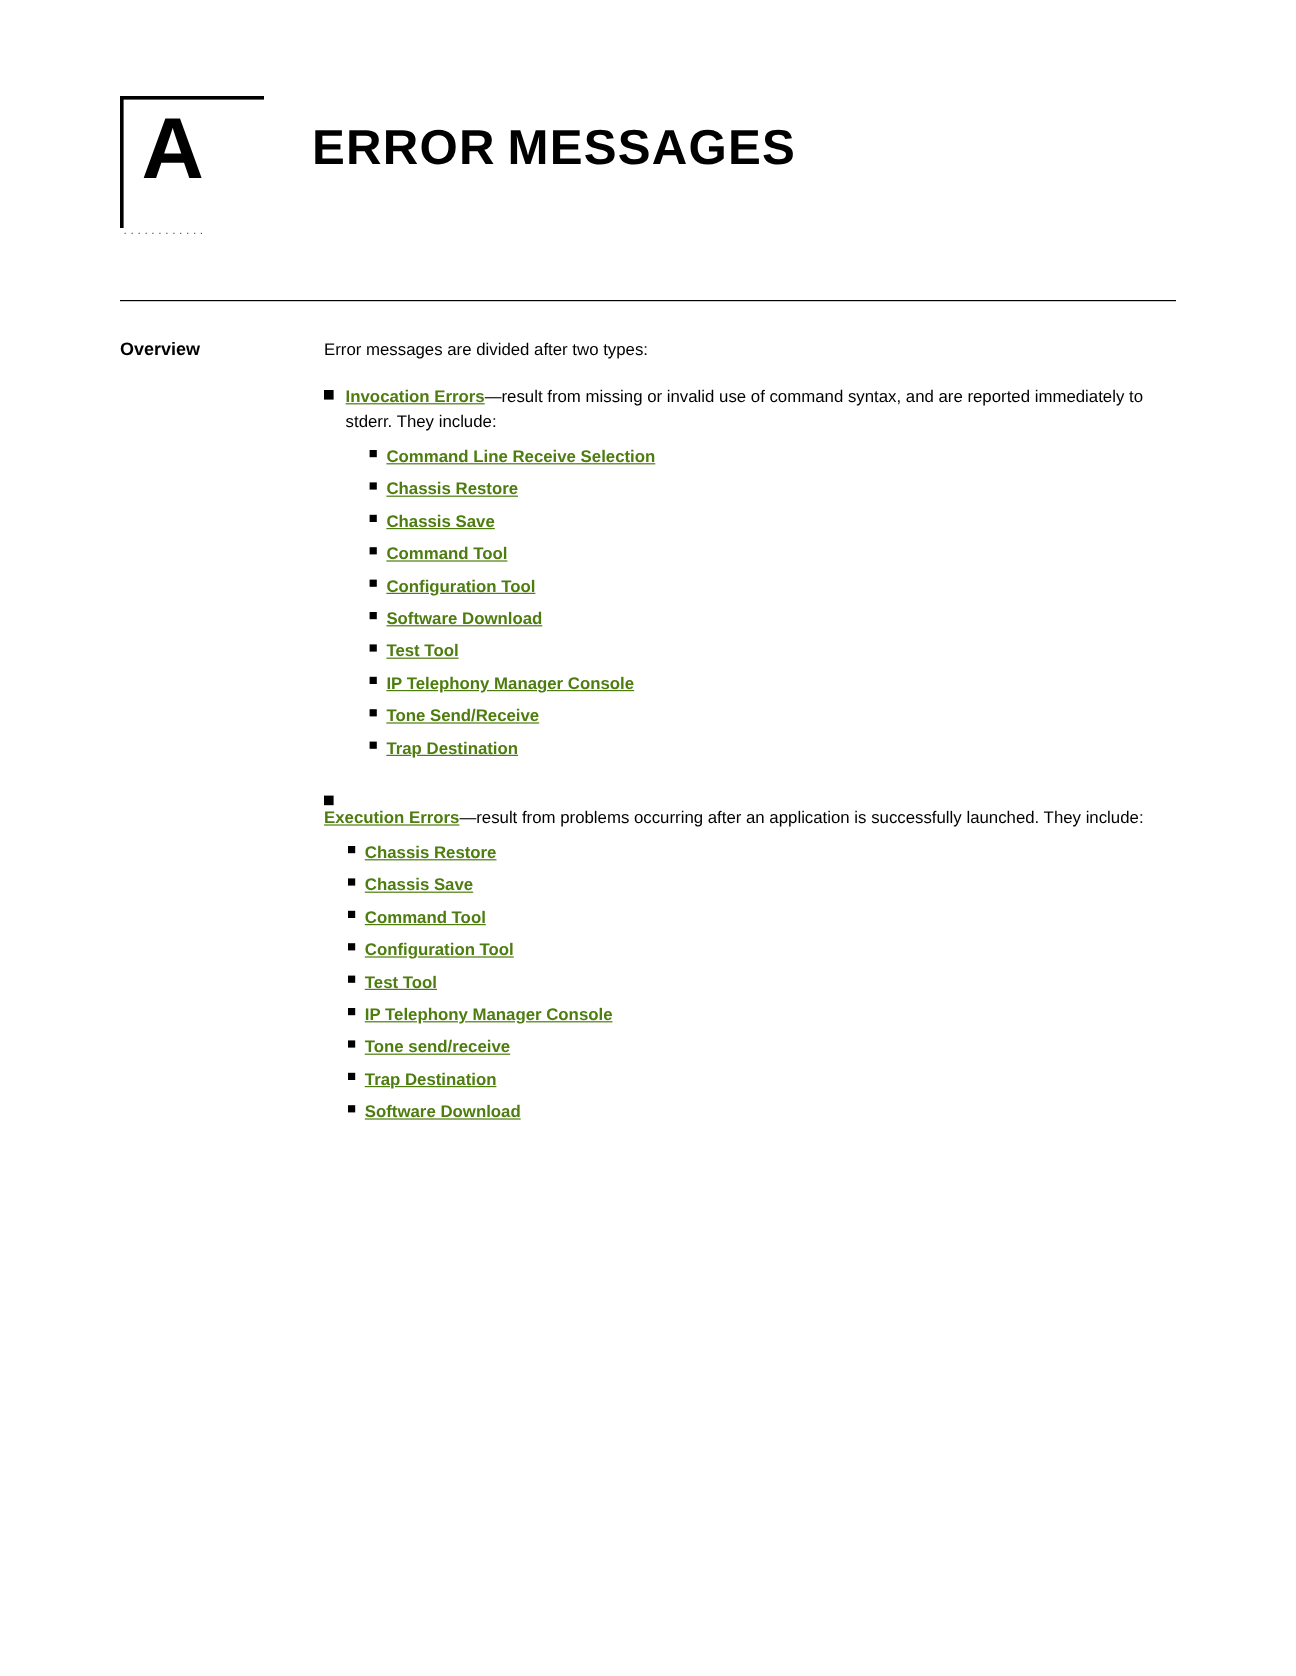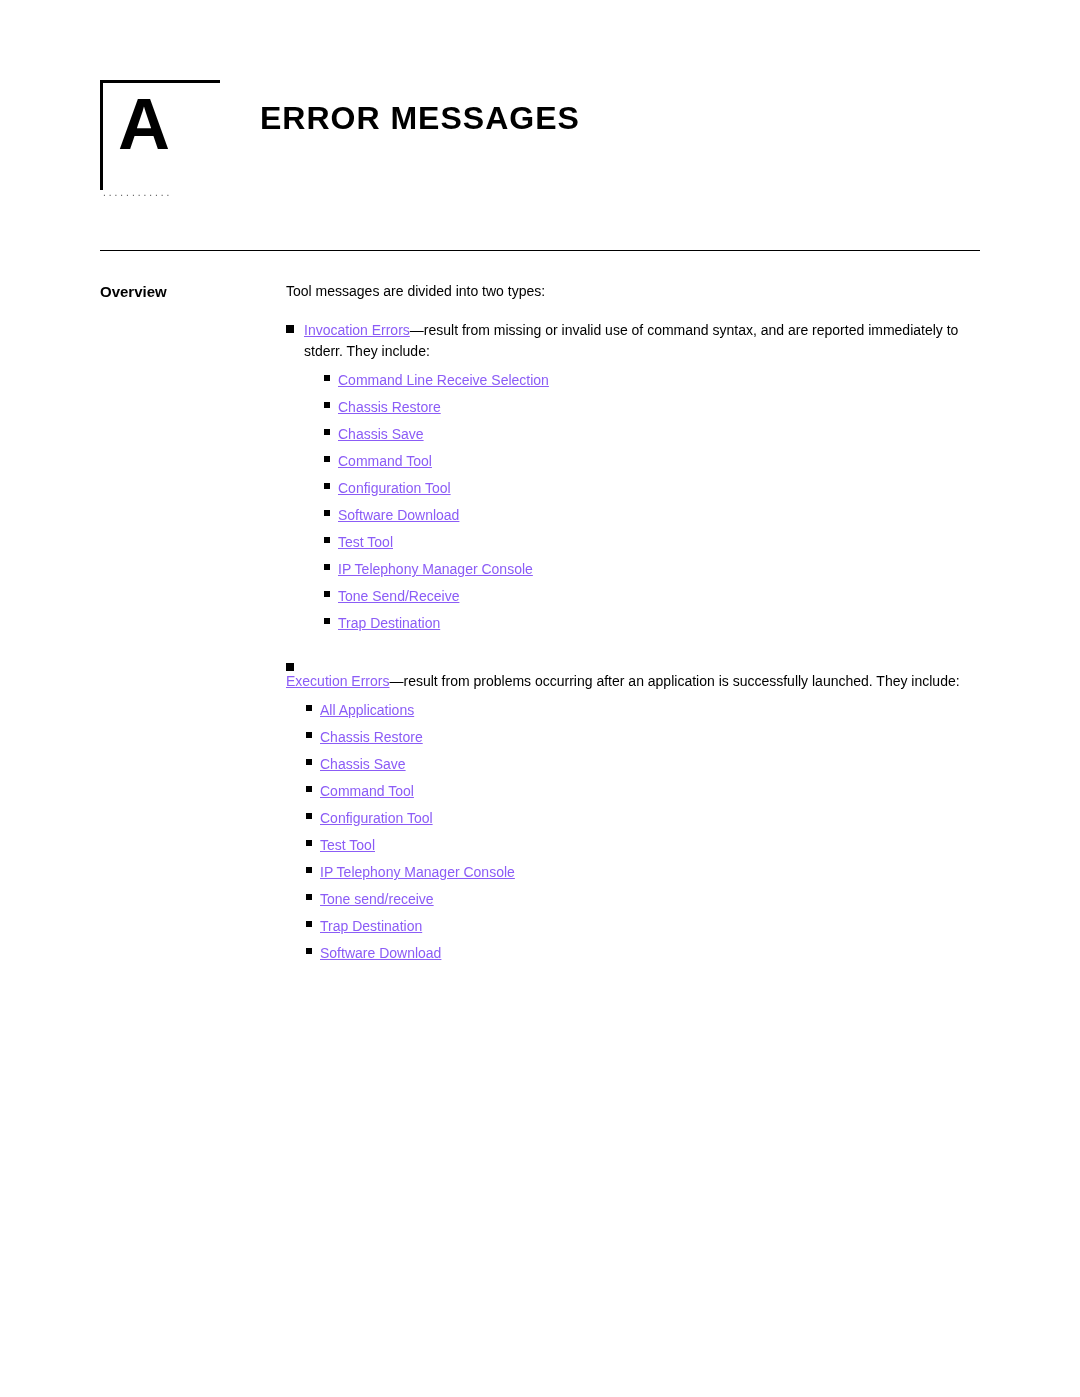--- a/index.html
+++ b/index.html
@@ -69,34 +69,34 @@
       font-size: 32px;
       font-weight: normal;
       font-family: Arial, sans-serif;
       letter-spacing: 1px;
     }
 
     .chapter-title h1 .small-caps {
       font-variant: small-caps;
       font-weight: bold;
       text-transform: uppercase;
-      font-size: 32px;
+      font-size: 41px;
     }
 
     
     .divider {
       border: none;
       border-top: 1px solid #000;
       margin-bottom: 30px;
     }
 
     
     .content-area {
       display: flex;
-      gap: 16px;
+      gap: 0;
     }
 
     .left-col {
       width: 170px;
       flex-shrink: 0;
       padding-top: 2px;
     }
 
     .section-label {
       font-weight: bold;
@@ -165,22 +165,23 @@
       align-items: flex-start;
       margin-bottom: 6px;
     }
 
     .bullet-list-2 > li .li-content {
       flex: 1;
     }
 
     
     a {
-      color: #8b5cf6;
+      color: #4d7c0f;
       text-decoration: underline;
+      font-weight: bold;
     }
 
     .desc-text {
       font-weight: normal;
     }
 
     
     .section-gap {
       margin-top: 16px;
       flex-direction: column;
@@ -206,21 +207,21 @@
   <hr class="divider">
 
   <div class="content-area">
 
     <div class="left-col">
       <span class="section-label">Overview</span>
     </div>
 
     <div class="right-col">
 
-      <p class="intro-text">Tool messages are divided into two types:</p>
+      <p class="intro-text">Error messages are divided after two types:</p>
 
       <ul class="bullet-list-1">
 
         <li>
           <span class="bullet-sq"></span>
           <div class="li-content">
             <span>
               <a href="#">Invocation Errors</a><span class="desc-text">—result from missing or invalid use of command syntax, and are reported immediately to stderr. They include:</span>
             </span>
 
@@ -272,24 +273,20 @@
         <li class="section-gap">
           <span class="bullet-sq"></span>
           <div class="li-content">
             <span>
               <a href="#">Execution Errors</a><span class="desc-text">—result from problems occurring after an application is successfully launched. They include:</span>
             </span>
 
             <ul class="bullet-list-2">
               <li>
                 <span class="bullet-sq-sm"></span>
-                <div class="li-content"><a href="#">All Applications</a></div>
-              </li>
-              <li>
-                <span class="bullet-sq-sm"></span>
                 <div class="li-content"><a href="#">Chassis Restore</a></div>
               </li>
               <li>
                 <span class="bullet-sq-sm"></span>
                 <div class="li-content"><a href="#">Chassis Save</a></div>
               </li>
               <li>
                 <span class="bullet-sq-sm"></span>
                 <div class="li-content"><a href="#">Command Tool</a></div>
               </li>

